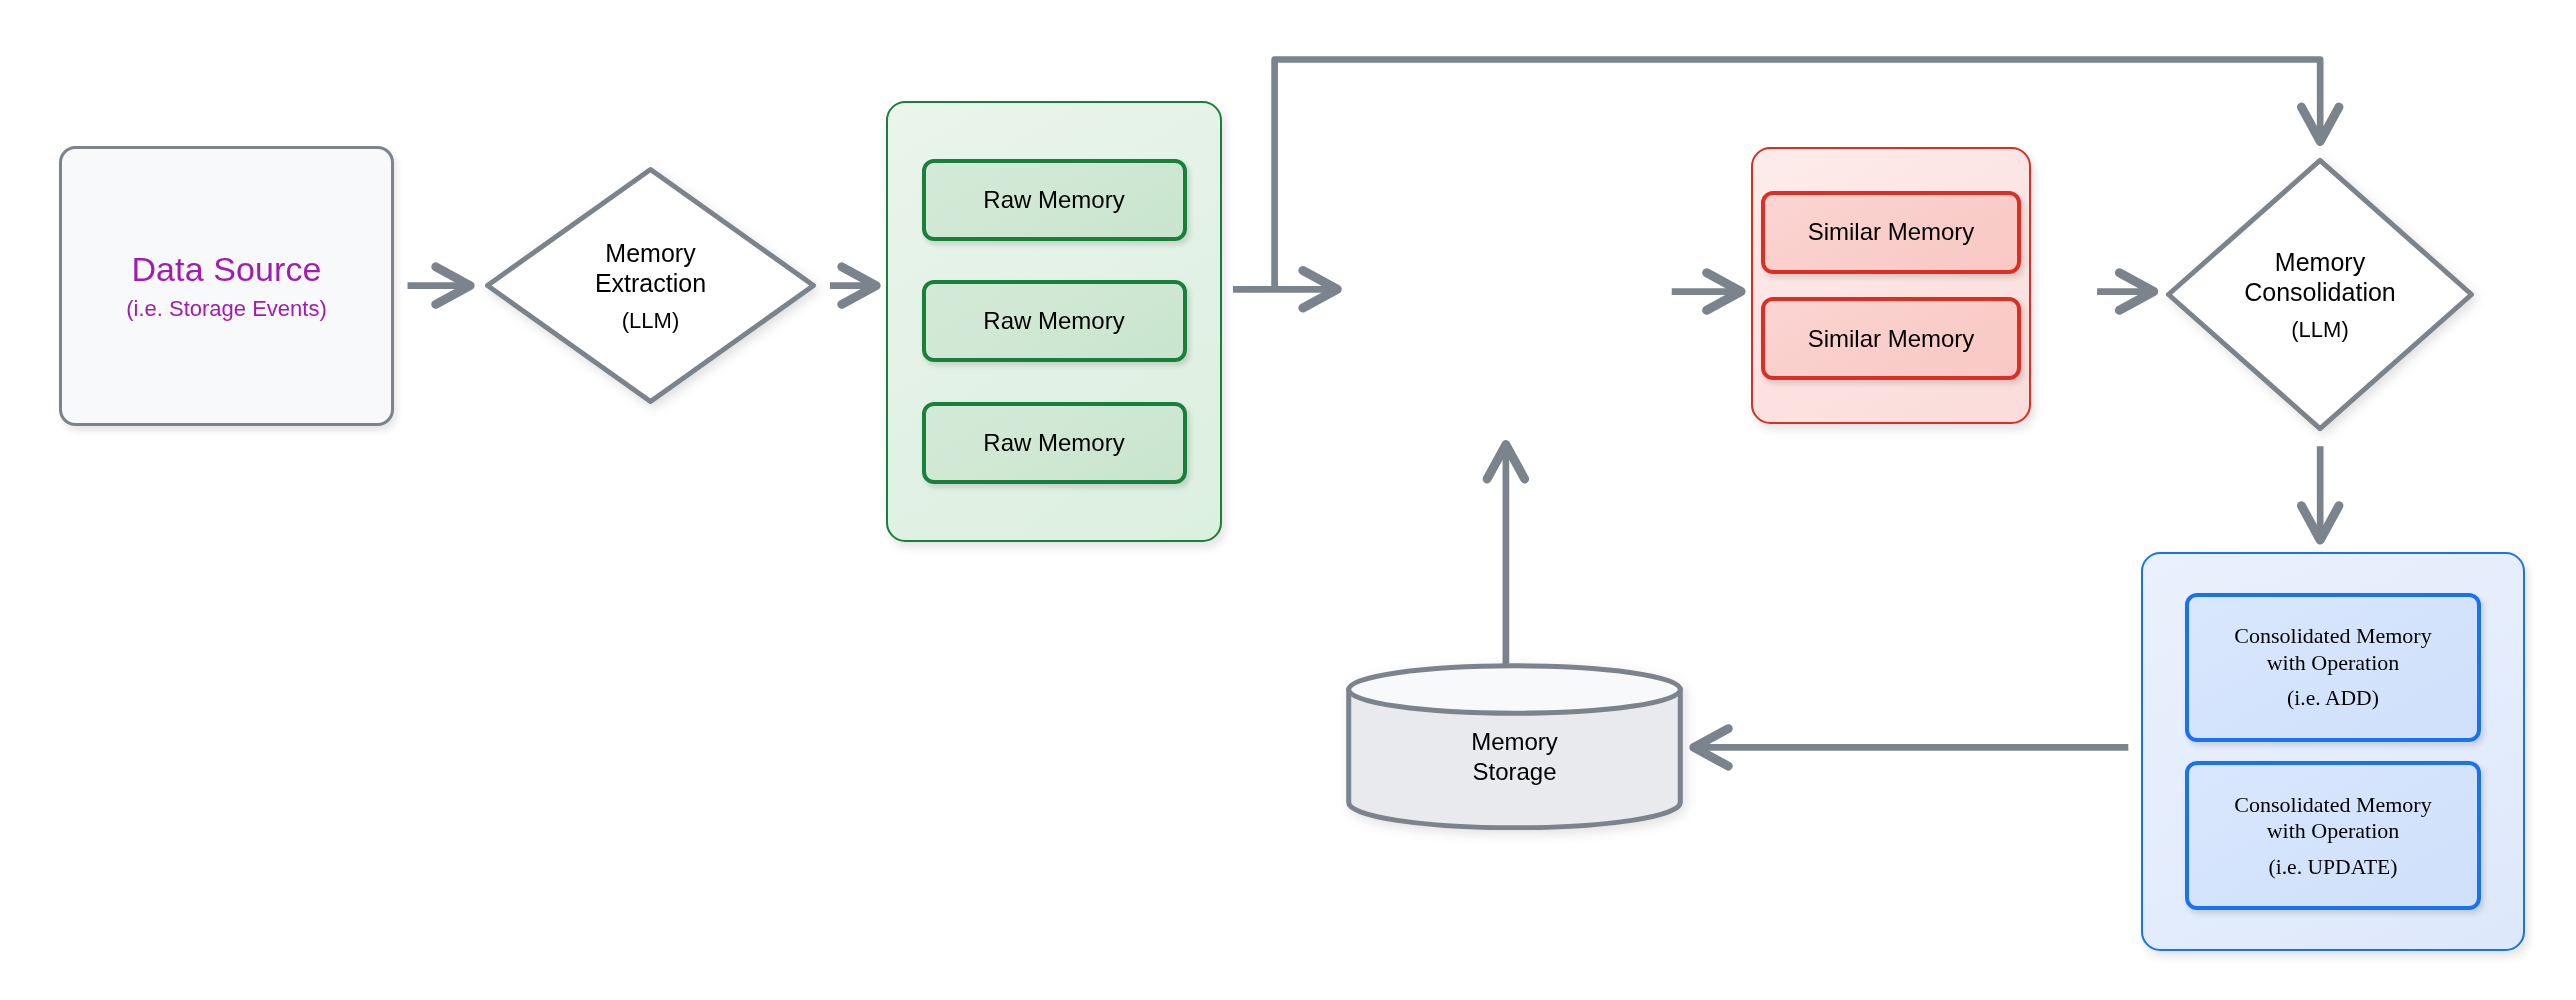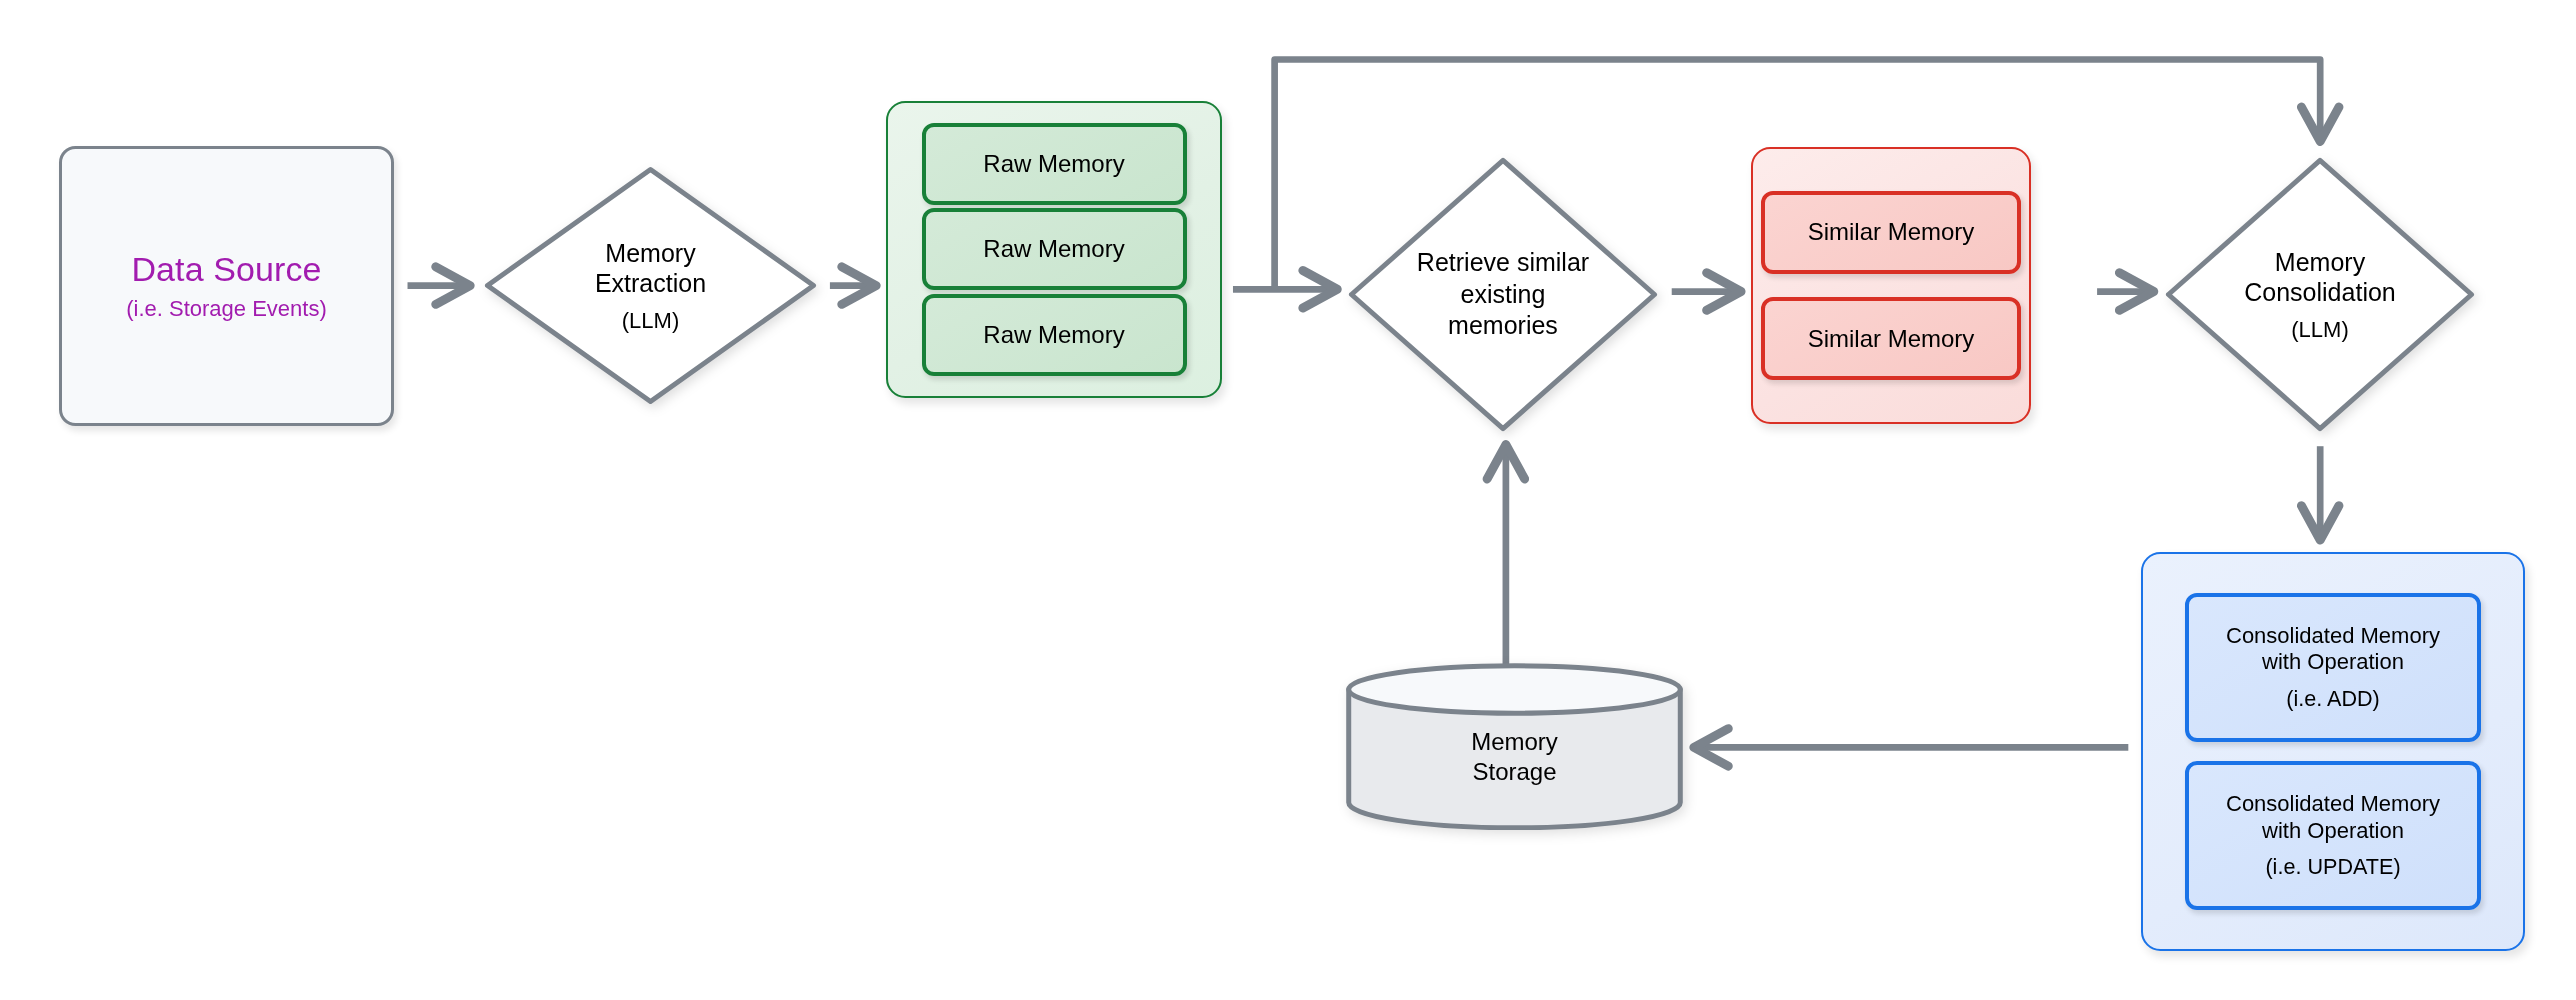--- a/index.html
+++ b/index.html
@@ -97,21 +97,21 @@
     border-radius: 12px;
     color: #000;
     box-shadow: 2.2px 3.7px 5.2px rgba(0,0,0,0.12);
   }
 
   
   #raw-memory-group {
     left: 886px;
     top: 101px;
     width: 336px;
-    height: 297px;
+    height: 441px;
     background: linear-gradient(150deg, #eaf5ec 0%, #e2f1e5 55%, #dcf0e0 100%);
     border: 2.2px solid #188038;
     justify-content: space-evenly;
     padding: 16.4px 0;
   }
   #raw-memory-group .chip {
     width: 265px;
     height: 82px;
     background: linear-gradient(150deg, #d4ead8 0%, #c9e5ce 100%);
     border: 4.5px solid #188038;
@@ -140,20 +140,21 @@
   
   #consolidated-memory-group {
     left: 2141px;
     top: 552px;
     width: 384px;
     height: 399px;
     background: linear-gradient(150deg, #eaf1fd 0%, #e3ecfc 60%, #dde8fb 100%);
     border: 2.2px solid #1a73e8;
     justify-content: space-evenly;
     padding: 19.3px 0;
+    font-family: Liberation Serif, serif;
   }
   #consolidated-memory-group .chip {
     width: 296px;
     height: 149px;
     background: linear-gradient(150deg, #d9e7fd 0%, #cfe0fb 100%);
     border: 4.5px solid #1a73e8;
   }
   #consolidated-memory-group .chip .c1 { font-size: 22px; line-height: 1.2; }
   #consolidated-memory-group .chip .c2 { font-size: 21.6px; margin-top: 10px; }
 
@@ -247,32 +248,20 @@
       <div>Raw Memory</div>
     </div>
     <div class="chip">
       <div>Raw Memory</div>
     </div>
     <div class="chip">
       <div>Raw Memory</div>
     </div>
   </div>
 
-  <div id="retrieve-similar" class="diamond-wrap">
-    <svg class="diamond-shape" viewBox="0 0 420 372" preserveAspectRatio="none">
-      <path d="M 210 6 L 414 186 L 210 366 L 6 186 Z" fill="#ffffff" stroke="#7b838c" stroke-width="5" stroke-linejoin="round" vector-effect="non-scaling-stroke"></path>
-    </svg>
-    <div class="diamond-label">
-      <div class="l1">
-        <div>Retrieve similar</div>
-        <div>existing</div>
-        <div>memories</div>
-      </div>
-    </div>
-  </div>
 
   <div id="similar-memory-group" class="group">
     <div class="chip">
       <div>Similar Memory</div>
     </div>
     <div class="chip">
       <div>Similar Memory</div>
     </div>
   </div>
 

